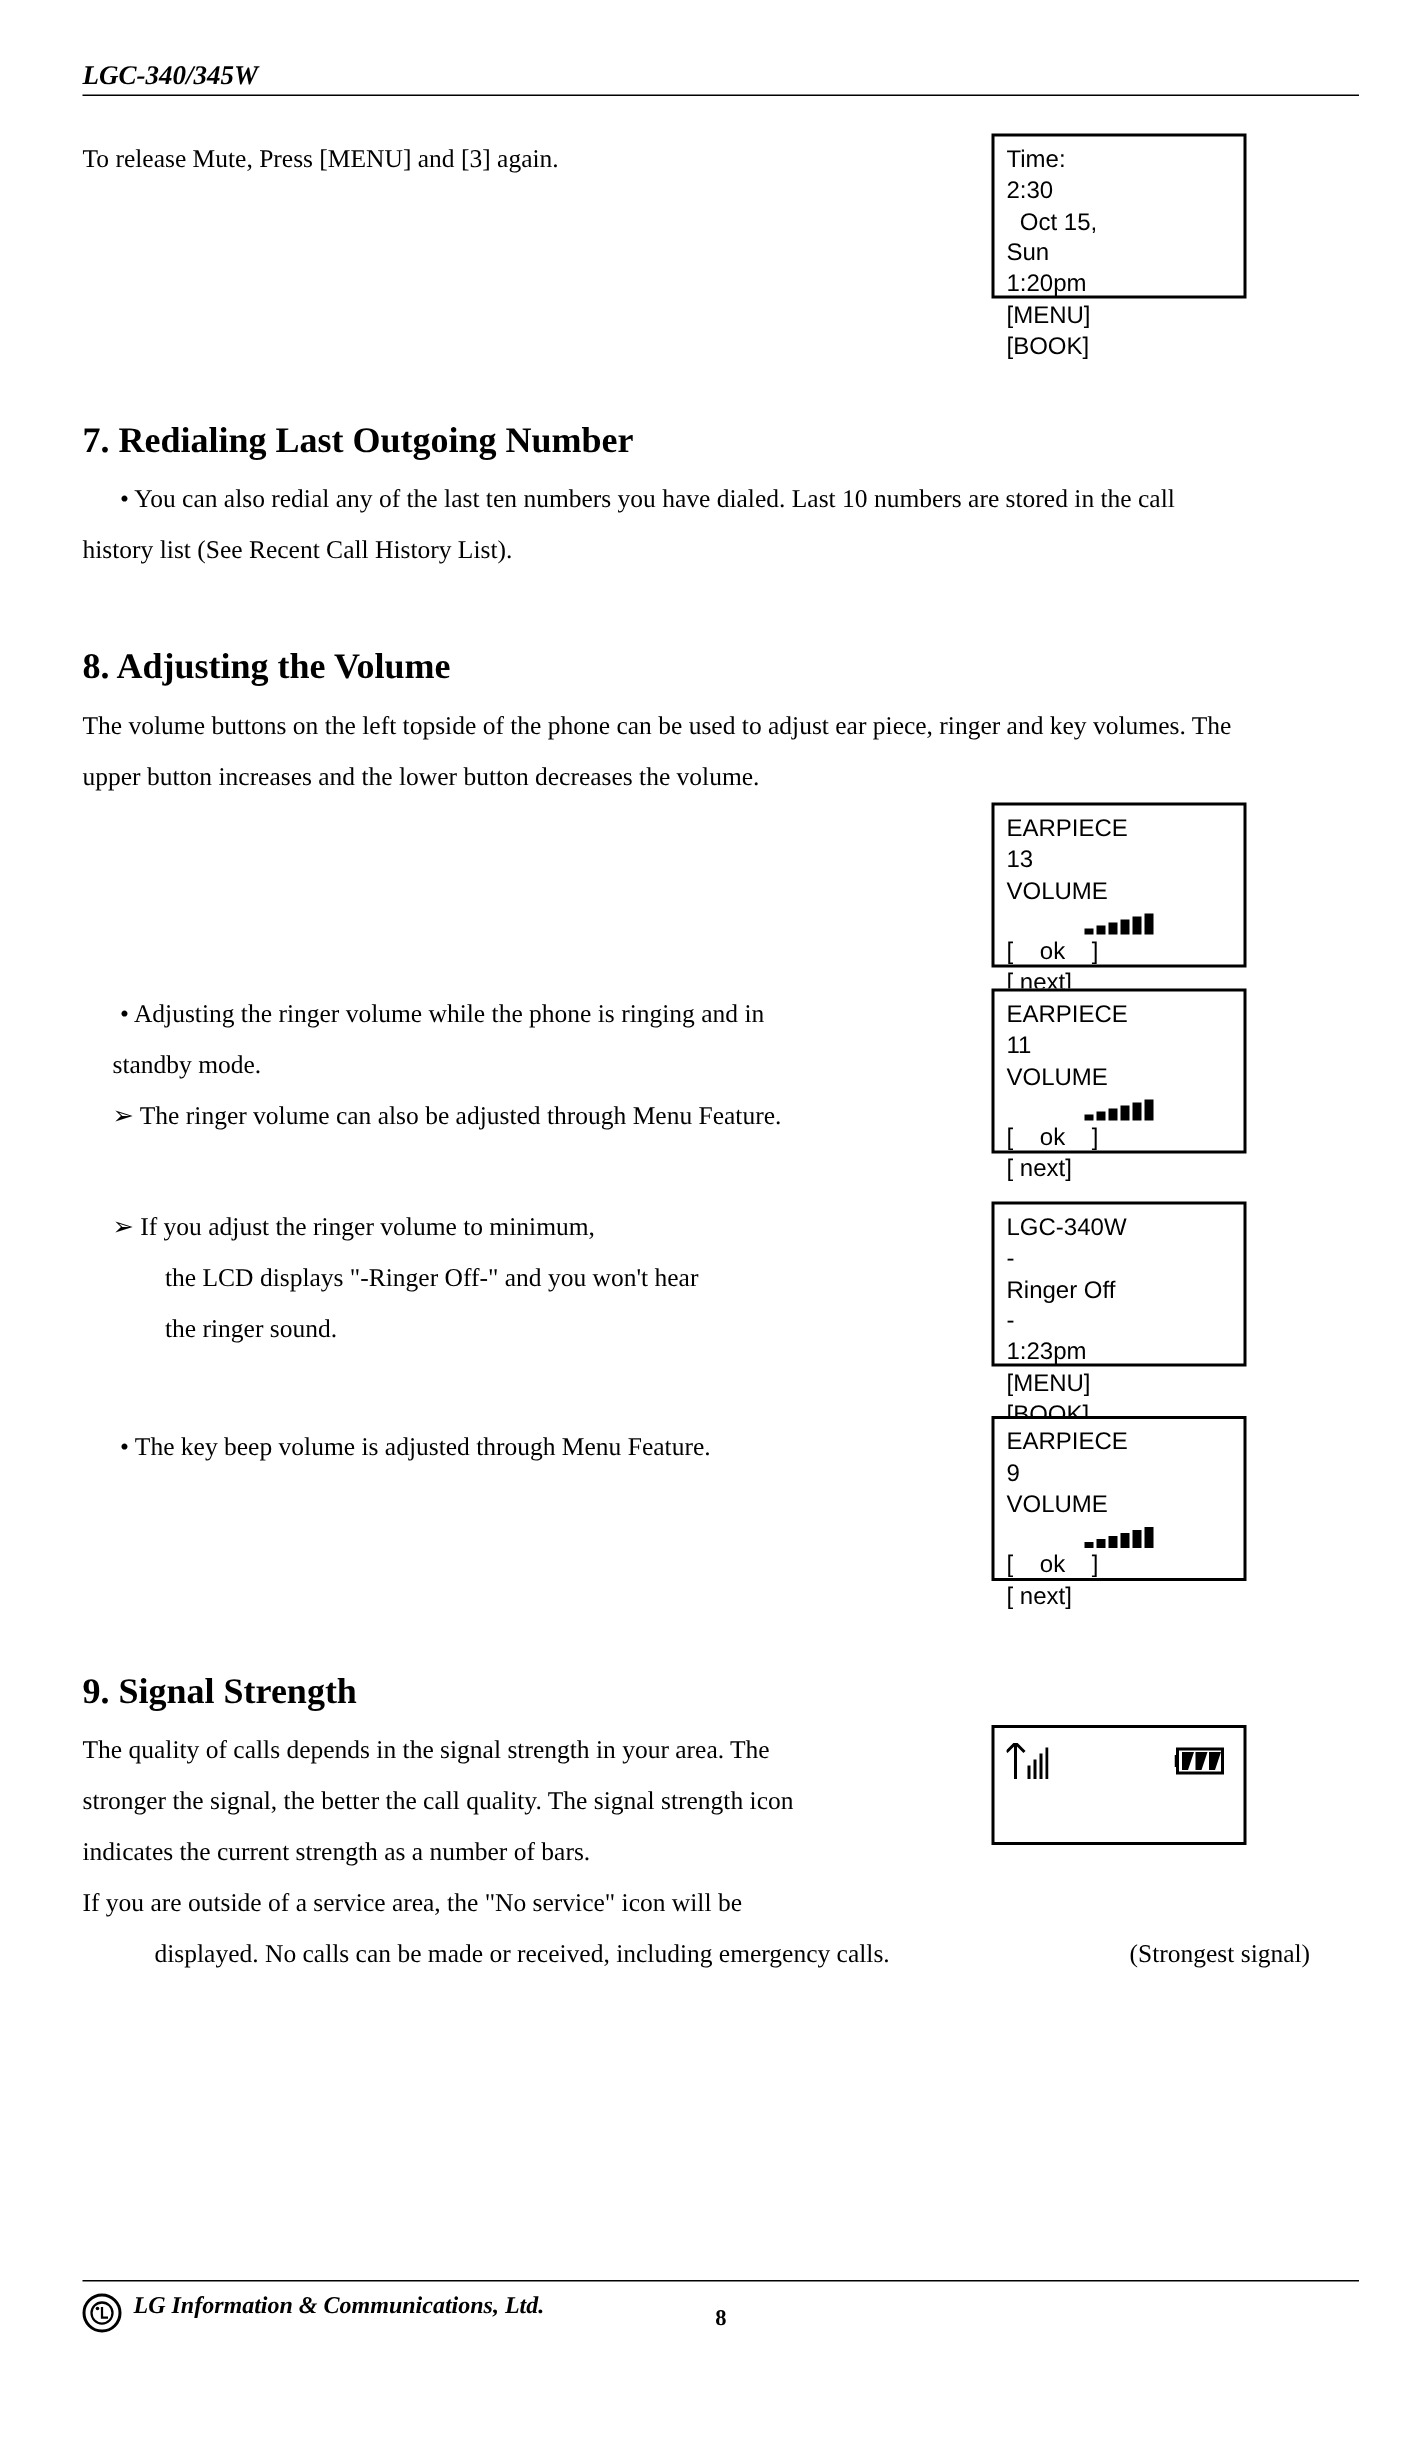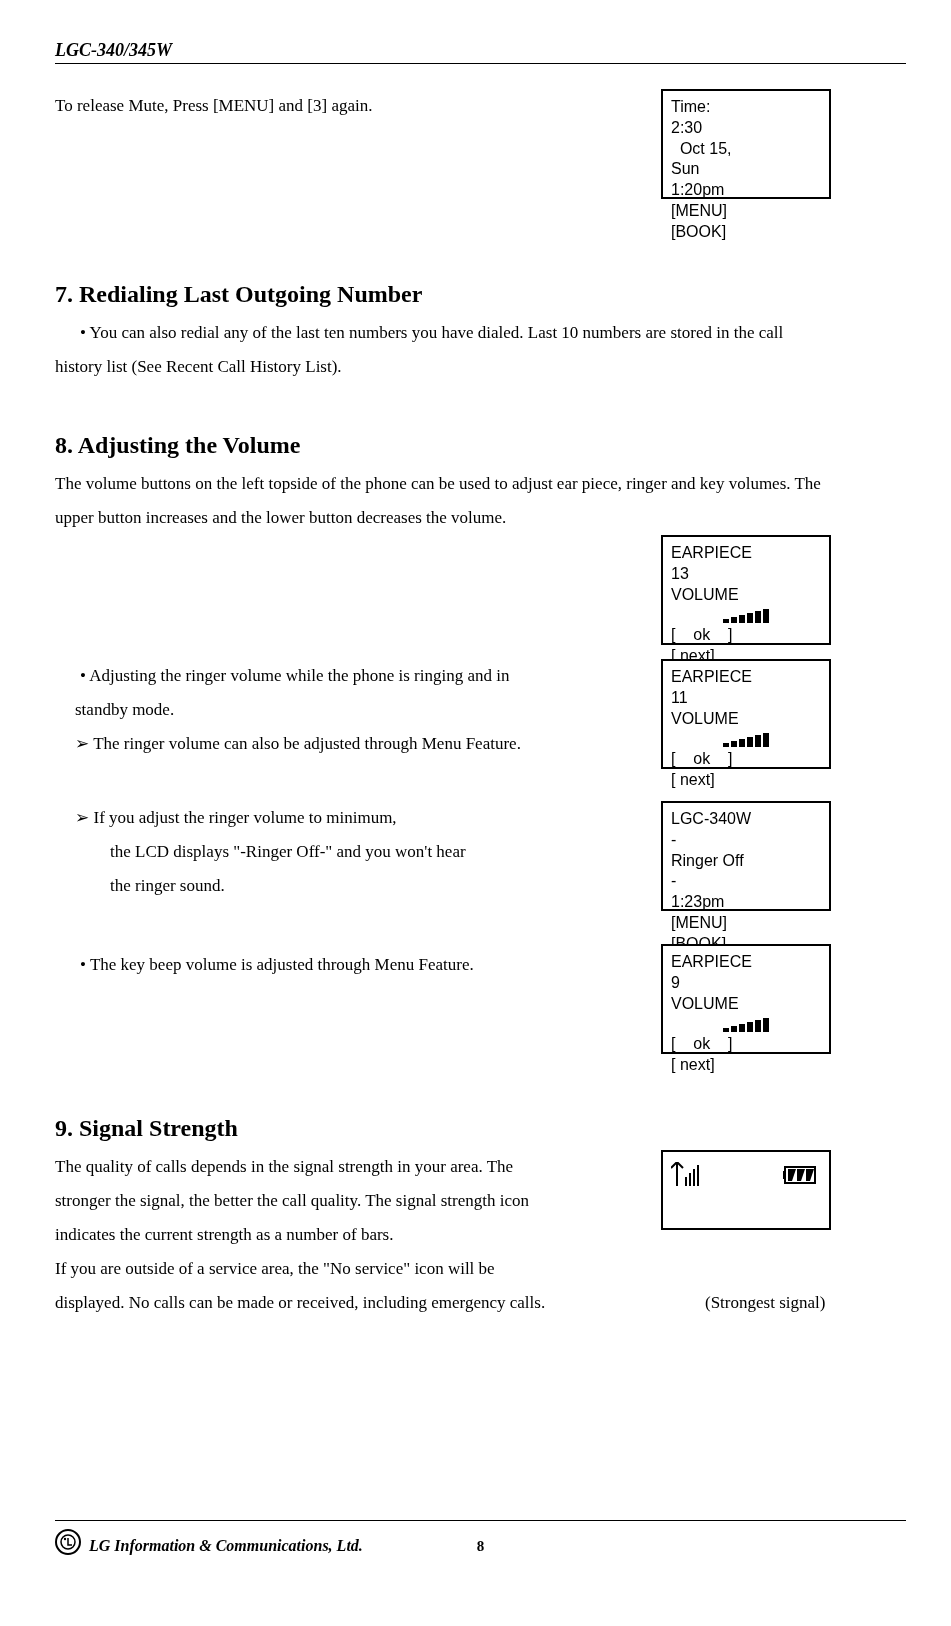--- a/index.html
+++ b/index.html
@@ -82,21 +82,21 @@
     position: absolute;
     bottom: 25px;
     left: 55px;
     right: 45px;
     border-top: 1.5px solid #000;
     padding-top: 8px;
     font-style: italic;
     font-weight: bold;
     font-size: 16px;
     display:flex;
-    align-items:flex-end;
+    align-items:flex-start;
     gap:8px;
   }
   .page-no {
     position:absolute;
     left:50%;
     transform:translateX(-50%);
     font-weight:bold;
     font-style:normal;
     font-size:15px;
     bottom:0;
@@ -272,21 +272,21 @@
             <polygon points="14,4 22,4 18,16 14,16" fill="#000"></polygon>
             <polygon points="23,4 31,4 27,16 23,16" fill="#000"></polygon>
           </svg>
         </span>
       </div>
     </div>
     <div class="body-text" style="width:620px;text-align:justify;">The quality of calls depends in the signal strength in your area. The</div>
     <div class="body-text" style="width:620px;text-align:justify;">stronger the signal, the better the call quality. The signal strength icon</div>
     <div class="body-text" style="width:620px;">indicates the current strength as a number of bars.</div>
     <div class="body-text" style="width:620px;text-align:justify;">If you are outside of a service area, the "No service" icon will be</div>
-    <div class="body-text" style="display:flex;gap:30px;">
+    <div class="body-text" style="display:flex;gap:30px;margin-left:48px;">
       <span style="width:620px;">displayed. No calls can be made or received, including emergency calls.</span>
       <span>(Strongest signal)</span>
     </div>
   </div>
 
   <div class="footer">
     <div class="footer-logo">
       <svg width="16" height="16" viewBox="0 0 16 16">
           <circle cx="8" cy="8" r="7" fill="none" stroke="#000" stroke-width="1.5"></circle>
           <circle cx="5" cy="5" r="1.2" fill="#000"></circle>

